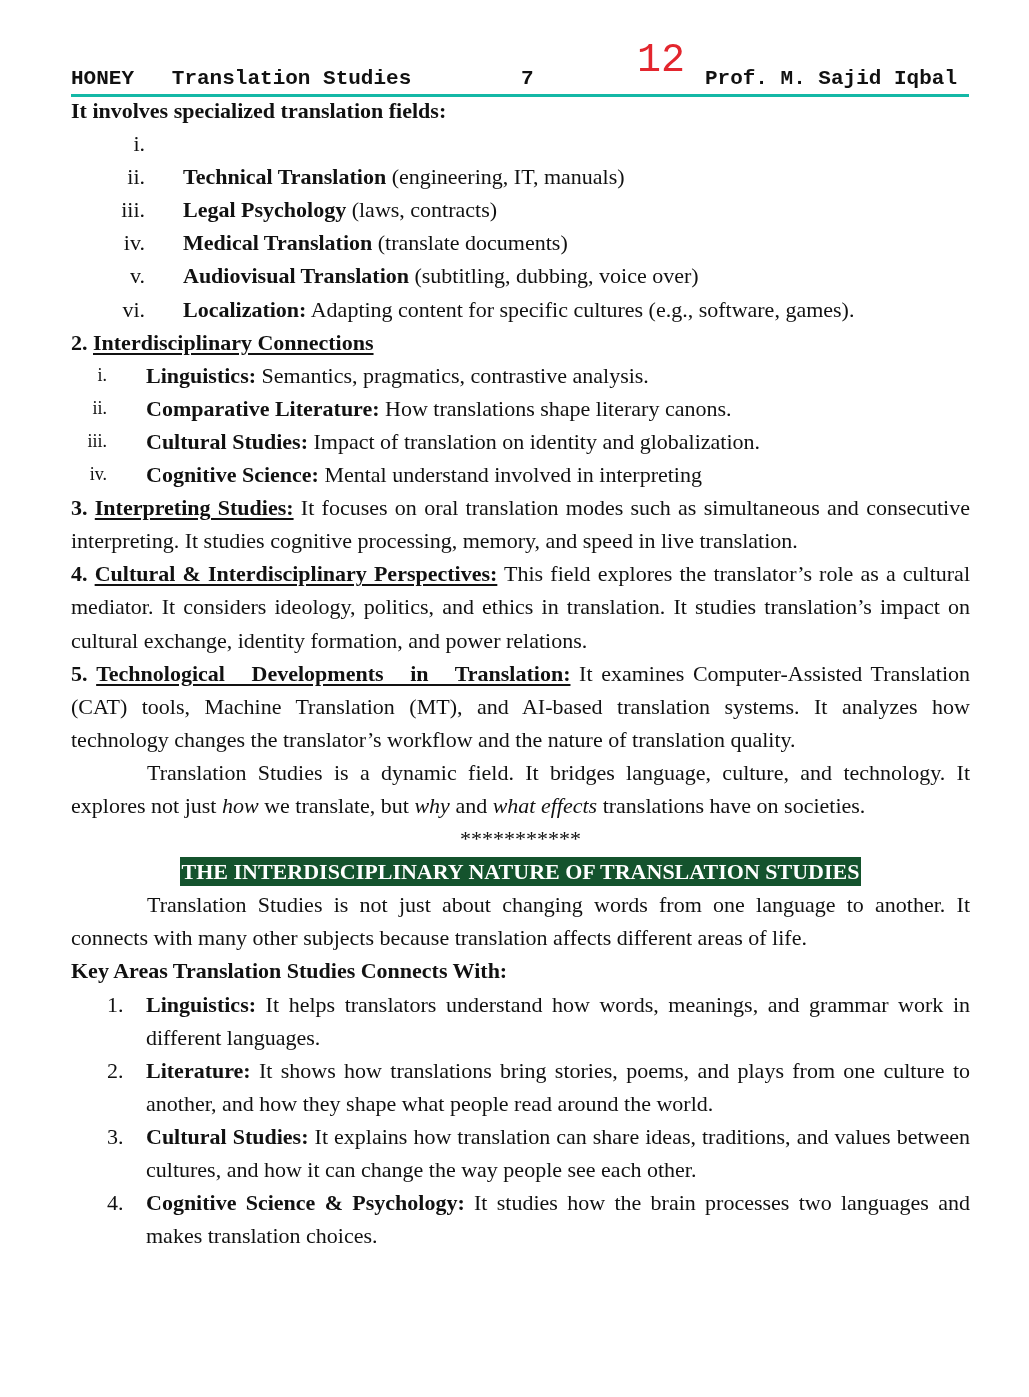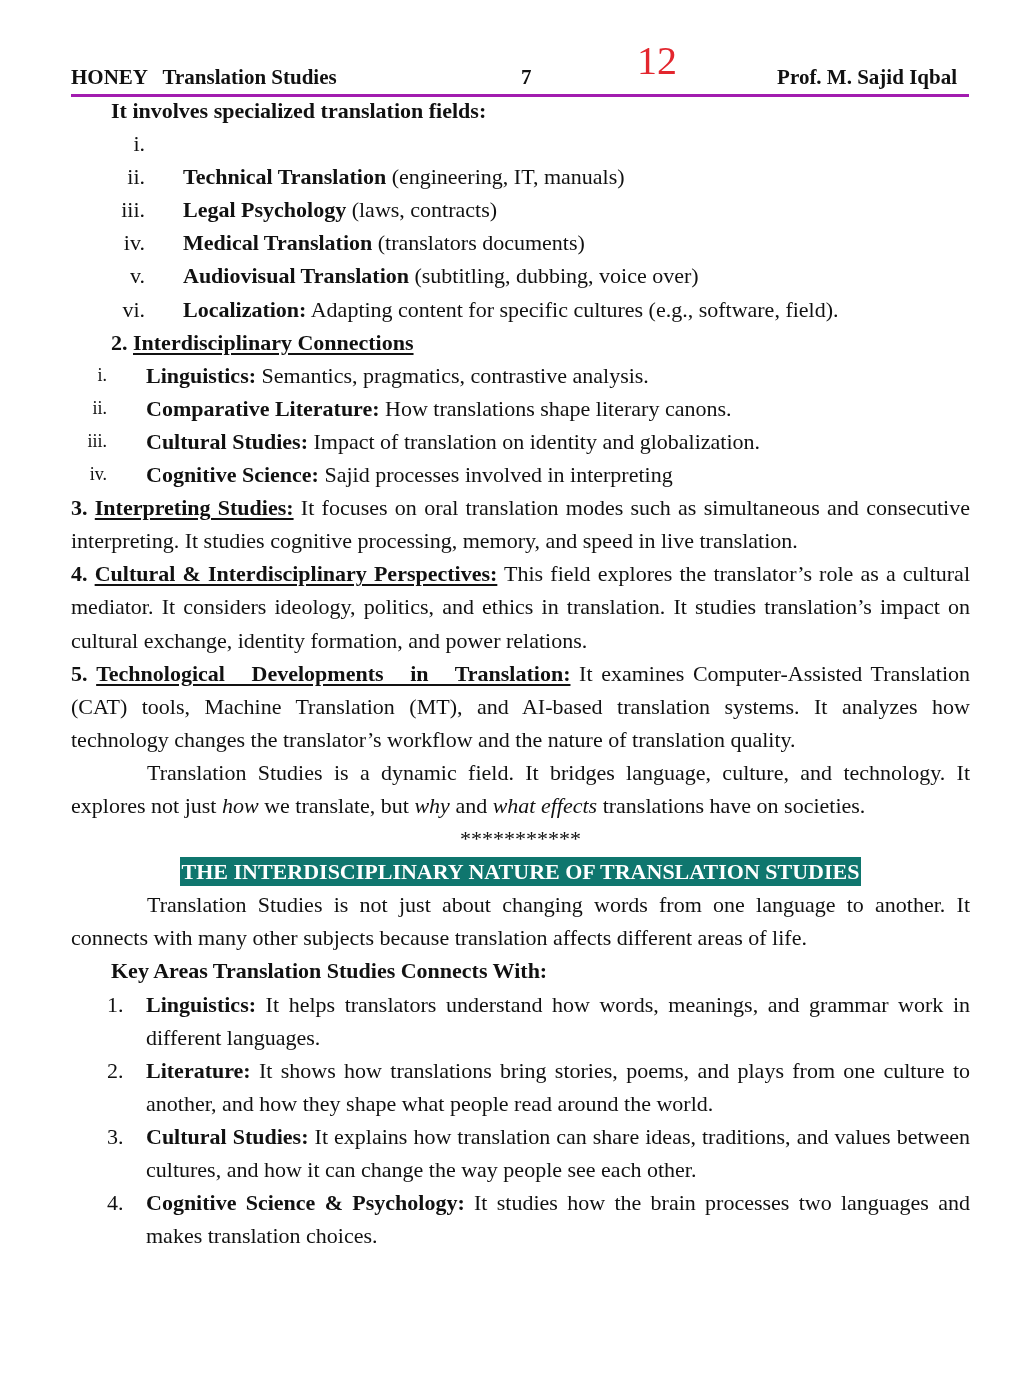--- a/index.html
+++ b/index.html
@@ -2,49 +2,49 @@
 <html><head>
 <meta charset="utf-8">
 <style>
   html, body { margin: 0; padding: 0; background: #ffffff; }
   body {
     width: 1029px; height: 1397px; position: relative; overflow: hidden;
     font-family: "Liberation Serif", serif; color: #111;
   }
   .header {
     position: absolute; left: 71px; top: 30px; width: 898px; height: 64px;
-    border-bottom: 3px solid #a21caf;
-    font-family: Liberation Serif, serif; font-weight: bold; font-size: 21px;
+    border-bottom: 3px solid #14b8a6;
+    font-family: Liberation Mono, monospace; font-weight: bold; font-size: 21px;
   }
   .header .left { position: absolute; left: 0; bottom: 4px; }
   .header .pg { position: absolute; left: 450px; bottom: 4px; }
   .header .redno {
     position: absolute; left: 566px; bottom: 6px; color: #e3262e;
     font-weight: normal; font-size: 40px; line-height: 54px;
   }
   .header .right { position: absolute; right: 12px; bottom: 4px; }
   .content {
     position: absolute; left: 71px; top: 94px; width: 899px;
     font-size: 22px; line-height: 33.1px;
   }
-  .line { white-space: nowrap; margin-left: 40px; }
+  .line { white-space: nowrap; }
   .b { font-weight: bold; }
   .u { text-decoration: underline; text-underline-offset: 3px; text-decoration-thickness: 2px; }
   .rom { display: flex; }
   .rom .num { text-align: right; box-sizing: border-box; }
   .rom1 .num { width: 76px; padding-right: 2px; }
   .rom1 .txt { margin-left: 36px; }
   .rom2 .num { width: 37px; font-size: 18px; padding-right: 1px; }
   .rom2 .txt { margin-left: 38px; text-align: center; }
   .just { text-align: justify; text-align-last: left; }
   .indent { text-indent: 76px; }
   .stars { text-align: center; }
   .banner-wrap { text-align: center; }
   .banner {
-    display: inline-block; background: #0f766e; color: #fff; font-weight: bold;
+    display: inline-block; background: #14532d; color: #fff; font-weight: bold;
     padding: 0 2px; line-height: 29px;
   }
   .num-list .item { display: flex; }
   .num-list .n { width: 75px; text-align: right; padding-right: 0; box-sizing: border-box; flex: none; }
   .num-list .t { margin-left: 0; width: 824px; text-align: justify; text-align-last: left; padding-left: 0; }
   .num-list .n span { display: inline-block; width: 75px; text-align: left; padding-left: 36px; box-sizing: border-box; }
 </style>
 </head>
 <body>
 
@@ -66,50 +66,50 @@
     <div class="rom rom1">
         <span class="num">ii.</span>
         <span class="txt"><b>Technical Translation</b><span style="white-space:pre"> (engineering, IT, manuals)</span></span>
       </div>
     <div class="rom rom1">
         <span class="num">iii.</span>
         <span class="txt"><b>Legal Psychology</b><span style="white-space:pre"> (laws, contracts)</span></span>
       </div>
     <div class="rom rom1">
         <span class="num">iv.</span>
-        <span class="txt"><b>Medical Translation</b><span style="white-space:pre"> (translators documents)</span></span>
+        <span class="txt"><b>Medical Translation</b><span style="white-space:pre"> (translate documents)</span></span>
       </div>
     <div class="rom rom1">
         <span class="num">v.</span>
         <span class="txt"><b>Audiovisual Translation</b><span style="white-space:pre"> (subtitling, dubbing, voice over)</span></span>
       </div>
     <div class="rom rom1">
         <span class="num">vi.</span>
-        <span class="txt"><b>Localization:</b><span style="white-space:pre"> Adapting content for specific cultures (e.g., software, field).</span></span>
+        <span class="txt"><b>Localization:</b><span style="white-space:pre"> Adapting content for specific cultures (e.g., software, games).</span></span>
       </div>
   </div>
 
   <div class="line b"><span style="white-space:pre">2. </span><span class="u">Interdisciplinary Connections</span></div>
 
   <div>
     <div class="rom rom2">
         <span class="num">i.</span>
         <span class="txt"><b>Linguistics:</b><span style="white-space:pre"> Semantics, pragmatics, contrastive analysis.</span></span>
       </div>
     <div class="rom rom2">
         <span class="num">ii.</span>
         <span class="txt"><b>Comparative Literature:</b><span style="white-space:pre"> How translations shape literary canons.</span></span>
       </div>
     <div class="rom rom2">
         <span class="num">iii.</span>
         <span class="txt"><b>Cultural Studies:</b><span style="white-space:pre"> Impact of translation on identity and globalization.</span></span>
       </div>
     <div class="rom rom2">
         <span class="num">iv.</span>
-        <span class="txt"><b>Cognitive Science:</b><span style="white-space:pre"> Sajid processes involved in interpreting</span></span>
+        <span class="txt"><b>Cognitive Science:</b><span style="white-space:pre"> Mental understand involved in interpreting</span></span>
       </div>
   </div>
 
   <div class="just"><b style="white-space:pre">3. </b><b class="u">Interpreting Studies:</b><span> It focuses on oral translation modes such as simultaneous and consecutive interpreting. It studies cognitive processing, memory, and speed in live translation.</span></div>
 
   <div class="just"><b style="white-space:pre">4. </b><b class="u">Cultural &amp; Interdisciplinary Perspectives:</b><span> This field explores the translator’s role as a cultural mediator. It considers ideology, politics, and ethics in translation. It studies translation’s impact on cultural exchange, identity formation, and power relations.</span></div>
 
   <div class="just"><b style="white-space:pre">5. </b><b class="u" style="word-spacing:18px">Technological Developments in Translation:</b><span> It examines Computer-Assisted Translation (CAT) tools, Machine Translation (MT), and AI-based translation systems. It analyzes how technology changes the translator’s workflow and the nature of translation quality.</span></div>
 
   <div class="just indent"><span>Translation Studies is a dynamic field. It bridges language, culture, and technology. It explores not just </span><i>how</i><span> we translate, but </span><i>why</i><span> and </span><i>what effects</i><span> translations have on societies.</span></div>

